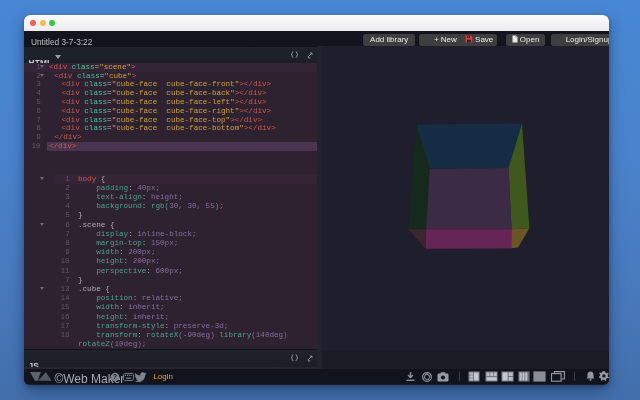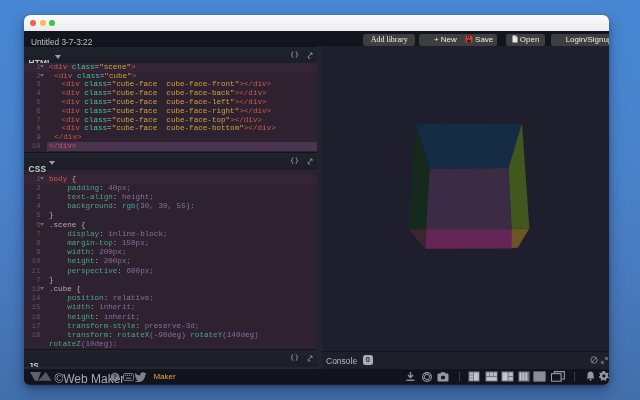--- a/index.html
+++ b/index.html
@@ -20,42 +20,42 @@
 .footer{position:absolute;left:0;top:353.6px;width:100%;height:15.9px;background:#12141d;}
 
 .phead{position:absolute;left:0;width:293px;height:17.5px;background:linear-gradient(#20222c,#1c1e27);border-top:1px solid #121219;box-sizing:border-box;color:#c6cbd6;}
 .phead .lbl{position:absolute;left:5px;top:11px;font-size:8.3px;letter-spacing:.2px;font-weight:bold;}
 .phead .car{position:absolute;top:7.6px;width:0;height:0;border-left:3.5px solid transparent;border-right:3.5px solid transparent;border-top:4.2px solid #99a1b0;}
 .picons{position:absolute;right:3.5px;top:3.5px;color:#99a2b2;font-size:8px;font-family:"Liberation Mono",monospace;}
 .picons svg{margin-left:6px;vertical-align:0.5px;}
 
 pre{margin:0;font-family:"Liberation Mono",monospace;font-size:7.6px;color:#b9bac4;}
 #htmlcode pre{line-height:8.8px;}
-#csscode pre{line-height:9.2px;}
+#csscode pre{line-height:9.2px;padding-left:29px;}
 .code{position:absolute;left:0;width:293px;overflow:hidden;}
 .gut{display:inline-block;width:17.2px;text-align:right;color:#61546d;}
 .ind{display:inline-block;width:8.3px;}
 .i1{display:inline-block;width:5.2px;}
 .i2{display:inline-block;width:12.5px;}
 .tag{color:#d05a4e}.attr{color:#45c498}.str{color:#cfa23e}.eq{color:#c0bac2}
 .sel{color:#b5aeb5}.prop{color:#4da489}.num{color:#8a6fa0}.kw{color:#8a6fa0}.fn{color:#4da489}.pun{color:#b0a9b1}.sc{color:#8a6fa0}
 .hl1{background:#342435;display:block;width:293px;}
 .hl2{background:#4a3450;display:inline-block;width:269px;vertical-align:top;margin-left:-1.5px;padding-left:1.5px;}
 .arrow{position:absolute;width:0;height:0;border-left:2.6px solid transparent;border-right:2.6px solid transparent;border-top:3.4px solid #6e6480;}
 </style></head>
 <body>
 <div class="win">
   <div class="mac"></div>
   <div class="dot r"></div>
     <div class="dot y"></div>
     <div class="dot g"></div>
   <div class="toolbar"></div>
   <div class="wtitle">Untitled 3-7-3:22</div>
 
-  <div class="btn" style="left:339.5px;width:52.4px;font-family:Liberation Serif, serif;">
+  <div class="btn" style="left:339.5px;width:52.4px;">
       <span class="t">Add library</span>
     </div>
   <div class="btn" style="left:395.9px;width:52px;">
       <span class="t">+ New</span>
     </div>
   <div class="btn" style="left:438px;width:35.2px;">
       <span class="t"><svg width="8" height="8" viewBox="0 0 8 8" style="vertical-align:-1px;">
           <path d="M0.6,0.6 L5.9,0.6 L7.4,2.1 L7.4,7.4 L0.6,7.4 Z" fill="#db4038"></path>
           <rect x="2.1" y="0.6" width="2.9" height="2.5" fill="#232528"></rect>
           <rect x="3.1" y="1" width="0.9" height="1.6" fill="#db4038"></rect>
@@ -68,31 +68,20 @@
           <path d="M3.8,0.5 L3.8,2.2 L5.5,2.2" fill="none" stroke="#9a9aa0" stroke-width="0.7"></path>
         </svg> Open</span>
     </div>
   <div class="btn" style="left:527.5px;width:76px;">
       <span class="t">Login/Signup</span>
     </div>
 
   <div class="leftcol"></div>
   <div class="divider"></div>
   <div class="preview"></div>
-  <div class="consolebar">
-    <span style="position:absolute;left:4px;top:4.5px;font-size:8.5px;color:#b6bac4;">Console</span>
-    <span style="position:absolute;left:40.5px;top:3.3px;font-size:7.5px;background:#a9aeb8;color:#22242c;border-radius:2.5px;padding:0 3.2px;line-height:10px;font-weight:bold;">0</span>
-    <svg width="8" height="8" viewBox="0 0 8 8" style="position:absolute;left:267.5px;top:4.5px;">
-        <circle cx="4" cy="4" r="3.2" fill="none" stroke="#848b98" stroke-width="0.9"></circle>
-        <line x1="1.8" y1="6.2" x2="6.2" y2="1.8" stroke="#848b98" stroke-width="0.9"></line>
-      </svg>
-    <svg width="7" height="7" viewBox="0 0 7 7" style="position:absolute;left:279px;top:5px;">
-        <path d="M4,3 L6.2,0.8 M6.3,3.2 L6.3,0.7 L3.8,0.7 M3,4 L0.8,6.2 M0.7,3.8 L0.7,6.3 L3.2,6.3" stroke="#848b98" stroke-width="0.9" fill="none"></path>
-      </svg>
-  </div>
 
   <div class="phead" style="top:31px;">
     <span class="lbl">HTML</span>
       <span class="car" style="left:31.5px;"></span>
     <span class="picons"><svg width="9" height="8" viewBox="0 0 9 8">
           <path d="M3.3,0.7 Q2.1,0.7 2.1,1.9 L2.1,2.7 Q2.1,3.6 1.2,3.6 Q2.1,3.6 2.1,4.5 L2.1,5.3 Q2.1,6.5 3.3,6.5" stroke="#9aa3b2" stroke-width="0.85" fill="none"></path>
           <path d="M5.7,0.7 Q6.9,0.7 6.9,1.9 L6.9,2.7 Q6.9,3.6 7.8,3.6 Q6.9,3.6 6.9,4.5 L6.9,5.3 Q6.9,6.5 5.7,6.5" stroke="#9aa3b2" stroke-width="0.85" fill="none"></path>
         </svg><svg width="7" height="7" viewBox="0 0 7 7" style="margin-left:7px;">
           <path d="M2.6,4.4 L5.9,1.1 M3.9,1 L6,1 L6,3.1 M4.4,6 L2.3,6 L2.3,3.9" stroke="#9aa3b2" stroke-width="0.8" fill="none"></path>
         </svg></span>
@@ -104,48 +93,38 @@
 <span class="gut">5</span><span class="ind"></span><span class="i2"></span><span class="tag">&lt;div </span><span class="attr">class</span><span class="eq">=</span><span class="str">"cube-face  cube-face-left"</span><span class="tag">&gt;&lt;/div&gt;</span>
 <span class="gut">6</span><span class="ind"></span><span class="i2"></span><span class="tag">&lt;div </span><span class="attr">class</span><span class="eq">=</span><span class="str">"cube-face  cube-face-right"</span><span class="tag">&gt;&lt;/div&gt;</span>
 <span class="gut">7</span><span class="ind"></span><span class="i2"></span><span class="tag">&lt;div </span><span class="attr">class</span><span class="eq">=</span><span class="str">"cube-face  cube-face-top"</span><span class="tag">&gt;&lt;/div&gt;</span>
 <span class="gut">8</span><span class="ind"></span><span class="i2"></span><span class="tag">&lt;div </span><span class="attr">class</span><span class="eq">=</span><span class="str">"cube-face  cube-face-bottom"</span><span class="tag">&gt;&lt;/div&gt;</span>
 <span class="gut">9</span><span class="ind"></span><span class="i1"></span><span class="tag">&lt;/div&gt;</span>
 <span class="gut">10</span><span class="ind"></span><span class="hl2"><span class="tag">&lt;/div&gt;</span></span></pre>
   </div>
   <div class="arrow" style="left:16px;top:50.2px;"></div>
   <div class="arrow" style="left:16px;top:59px;"></div>
 
-  <div class="phead" style="top:137px;">
-    <span class="lbl">CSS</span>
-      <span class="car" style="left:25.5px;"></span>
-    <span class="picons"><svg width="9" height="8" viewBox="0 0 9 8">
-          <path d="M3.3,0.7 Q2.1,0.7 2.1,1.9 L2.1,2.7 Q2.1,3.6 1.2,3.6 Q2.1,3.6 2.1,4.5 L2.1,5.3 Q2.1,6.5 3.3,6.5" stroke="#9aa3b2" stroke-width="0.85" fill="none"></path>
-          <path d="M5.7,0.7 Q6.9,0.7 6.9,1.9 L6.9,2.7 Q6.9,3.6 7.8,3.6 Q6.9,3.6 6.9,4.5 L6.9,5.3 Q6.9,6.5 5.7,6.5" stroke="#9aa3b2" stroke-width="0.85" fill="none"></path>
-        </svg><svg width="7" height="7" viewBox="0 0 7 7" style="margin-left:7px;">
-          <path d="M2.6,4.4 L5.9,1.1 M3.9,1 L6,1 L6,3.1 M4.4,6 L2.3,6 L2.3,3.9" stroke="#9aa3b2" stroke-width="0.8" fill="none"></path>
-        </svg></span>
-  </div>
   <div class="code" id="csscode" style="top:159.5px;height:173.5px;">
 <pre><span class="hl1"><span class="gut">1</span><span class="ind"></span><span class="tag">body</span><span class="sel"> {</span></span><span class="gut">2</span><span class="ind"></span>    <span class="prop">padding</span><span class="pun">:</span> <span class="num">40px</span><span class="sc">;</span>
 <span class="gut">3</span><span class="ind"></span>    <span class="prop">text-align</span><span class="pun">:</span> <span class="kw">height</span><span class="sc">;</span>
 <span class="gut">4</span><span class="ind"></span>    <span class="prop">background</span><span class="pun">:</span> <span class="fn">rgb(</span><span class="num">30, 30, 55</span><span class="fn">)</span><span class="sc">;</span>
 <span class="gut">5</span><span class="ind"></span><span class="sel">}</span>
 <span class="gut">6</span><span class="ind"></span><span class="sel">.scene {</span>
 <span class="gut">7</span><span class="ind"></span>    <span class="prop">display</span><span class="pun">:</span> <span class="kw">inline-block</span><span class="sc">;</span>
 <span class="gut">8</span><span class="ind"></span>    <span class="prop">margin-top</span><span class="pun">:</span> <span class="num">150px</span><span class="sc">;</span>
 <span class="gut">9</span><span class="ind"></span>    <span class="prop">width</span><span class="pun">:</span> <span class="num">200px</span><span class="sc">;</span>
 <span class="gut">10</span><span class="ind"></span>    <span class="prop">height</span><span class="pun">:</span> <span class="num">200px</span><span class="sc">;</span>
 <span class="gut">11</span><span class="ind"></span>    <span class="prop">perspective</span><span class="pun">:</span> <span class="num">600px</span><span class="sc">;</span>
 <span class="gut">7</span><span class="ind"></span><span class="sel">}</span>
 <span class="gut">13</span><span class="ind"></span><span class="sel">.cube {</span>
 <span class="gut">14</span><span class="ind"></span>    <span class="prop">position</span><span class="pun">:</span> <span class="kw">relative</span><span class="sc">;</span>
 <span class="gut">15</span><span class="ind"></span>    <span class="prop">width</span><span class="pun">:</span> <span class="kw">inherit</span><span class="sc">;</span>
 <span class="gut">16</span><span class="ind"></span>    <span class="prop">height</span><span class="pun">:</span> <span class="kw">inherit</span><span class="sc">;</span>
 <span class="gut">17</span><span class="ind"></span>    <span class="prop">transform-style</span><span class="pun">:</span> <span class="kw">preserve-3d</span><span class="sc">;</span>
-<span class="gut">18</span><span class="ind"></span>    <span class="prop">transform</span><span class="pun">:</span> <span class="fn">rotateX</span><span class="num">(</span><span class="num">-90deg</span><span class="num">)</span> <span class="fn">rotateY</span><span class="num">(</span><span class="num">140deg</span><span class="num">)</span>
+<span class="gut">18</span><span class="ind"></span>    <span class="prop">transform</span><span class="pun">:</span> <span class="fn">rotateX</span><span class="num">(</span><span class="num">-90deg</span><span class="num">)</span> <span class="fn">library</span><span class="num">(</span><span class="num">140deg</span><span class="num">)</span>
 <span class="gut"></span><span class="ind"></span><span class="fn">rotateZ</span><span class="num">(</span><span class="num">10deg</span><span class="num">)</span><span class="sc">;</span></pre>
   </div>
   <div class="arrow" style="left:16px;top:161.7px;"></div>
   <div class="arrow" style="left:16px;top:207.9px;"></div>
   <div class="arrow" style="left:16px;top:272.3px;"></div>
 
   <div class="phead" style="top:334.3px;">
     <span class="lbl">JS</span>
     <span class="picons"><svg width="9" height="8" viewBox="0 0 9 8">
           <path d="M3.3,0.7 Q2.1,0.7 2.1,1.9 L2.1,2.7 Q2.1,3.6 1.2,3.6 Q2.1,3.6 2.1,4.5 L2.1,5.3 Q2.1,6.5 3.3,6.5" stroke="#9aa3b2" stroke-width="0.85" fill="none"></path>
@@ -171,21 +150,21 @@
       <rect x="0.5" y="0.5" width="10" height="7" rx="1.2" fill="none" stroke="#7e848e" stroke-width="0.9"></rect>
       <rect x="1.8" y="1.8" width="1.2" height="1.2" fill="#7e848e"></rect>
         <rect x="3.8" y="1.8" width="1.2" height="1.2" fill="#7e848e"></rect>
       <rect x="5.8" y="1.8" width="1.2" height="1.2" fill="#7e848e"></rect>
         <rect x="7.8" y="1.8" width="1.2" height="1.2" fill="#7e848e"></rect>
       <rect x="2.8" y="4.6" width="5.4" height="1.2" fill="#7e848e"></rect>
     </svg>
     <svg width="12" height="10" style="position:absolute;left:111.2px;top:3.4px;" viewBox="0 0 12 10">
       <path d="M11.5,1.4 C11.1,1.6 10.6,1.7 10.1,1.8 C10.6,1.5 11,1 11.2,0.5 C10.7,0.8 10.2,1 9.6,1.1 C9.1,0.6 8.5,0.3 7.7,0.3 C6.3,0.3 5.2,1.4 5.2,2.8 C5.2,3 5.2,3.2 5.3,3.4 C3.2,3.3 1.4,2.3 0.2,0.9 C0,1.3 -0.1,1.7 -0.1,2.2 C-0.1,3 0.3,3.8 1,4.2 C0.6,4.2 0.2,4.1 -0.1,3.9 L-0.1,3.9 C-0.1,5.1 0.8,6.1 1.9,6.4 C1.7,6.4 1.5,6.5 1.2,6.5 C1.1,6.5 0.9,6.5 0.8,6.4 C1.1,7.4 2,8.1 3.1,8.2 C2.2,8.8 1.2,9.2 0,9.2 C-0.2,9.2 -0.4,9.2 -0.6,9.1 C0.5,9.8 1.8,10.2 3.2,10.2 C7.7,10.2 10.2,6.5 10.2,3.3 C10.2,3.2 10.2,3.1 10.2,3 C10.7,2.6 11.2,2 11.5,1.4 Z" fill="#7e848e"></path>
     </svg>
-    <span style="position:absolute;left:129.9px;top:3.4px;font-size:8px;color:#e8a33c;">Maker</span>
+    <span style="position:absolute;left:129.9px;top:3.4px;font-size:8px;color:#e8a33c;">Login</span>
     <svg width="9" height="10" style="position:absolute;left:382.5px;top:3px;" viewBox="0 0 9 10">
       <path d="M4.5,0 L4.5,5.2 M2,3 L4.5,5.6 L7,3" stroke="#949aa5" stroke-width="1.3" fill="none"></path>
       <rect x="0.5" y="7.6" width="8" height="1.3" fill="#949aa5"></rect>
     </svg>
     <svg width="10" height="10" style="position:absolute;left:398.5px;top:3px;" viewBox="0 0 10 10">
       <circle cx="5" cy="5" r="4.4" fill="none" stroke="#949aa5" stroke-width="1.1"></circle>
       <circle cx="5" cy="5" r="2.6" fill="none" stroke="#949aa5" stroke-width="0.9"></circle>
       <path d="M5,2.4 L5,0.6 M7.3,4.1 L8.9,3.4 M6.3,7.2 L7.3,8.8 M2.7,5.9 L1.1,6.6 M3.7,2.8 L2.7,1.2" stroke="#949aa5" stroke-width="0.8"></path>
     </svg>
     <svg width="12" height="10" style="position:absolute;left:413.5px;top:3px;" viewBox="0 0 12 10">

